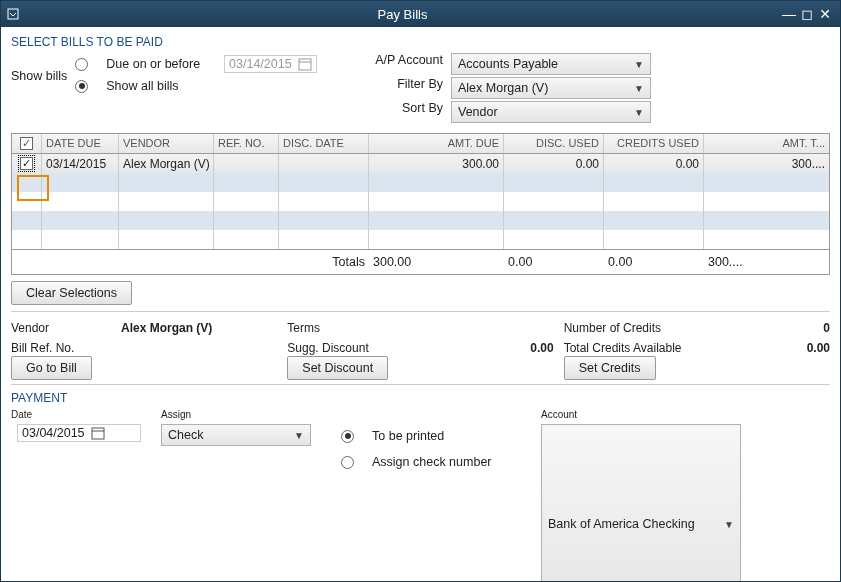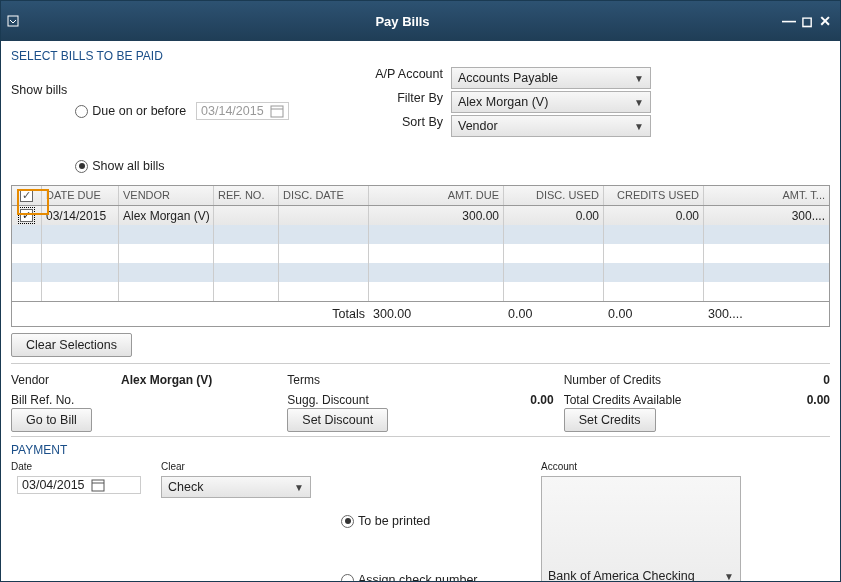--- a/index.html
+++ b/index.html
@@ -1,30 +1,30 @@
 <!DOCTYPE html>
 <html><head>
 <meta charset="utf-8">
 <style>
 * { box-sizing: border-box; margin: 0; padding: 0; font-family: Arial, Helvetica, sans-serif; }
 body { background: #f0f0f0; }
 .window { width: 841px; height: 582px; border: 1px solid #1a3a52; background: #fff; display: flex; flex-direction: column; }
-.titlebar { background: linear-gradient(#2d5272,#1f3d56); color: #fff; height: 40px; display: flex; align-items: center; padding: 0 6px; font-size: 13px; font-weight: bold; }
+.titlebar { background: linear-gradient(#2d5272,#1f3d56); color: #fff; height: 26px; display: flex; align-items: center; padding: 0 6px; font-size: 13px; }
 .titlebar .title { flex: 1; text-align: center; }
 .titlebar .ctrl { width: 18px; text-align: center; cursor: pointer; font-size: 14px; line-height: 1; }
 .titlebar .menu-ic svg { display:block; }
 .body { flex:1; padding: 6px 10px 10px 10px; overflow: hidden; font-size: 12.5px; color:#222; position:relative; }
 
 .section-title { color:#1a4e88; font-size:12px; font-weight:normal; margin: 2px 0 4px 0; }
 
 .filters { display:flex; gap: 10px; }
 .filters-left { width: 350px; display:flex; align-items:flex-start; gap:8px; }
 .filters-right { flex:1; }
 .showbills-label { margin-top: 16px; }
-.radio-row { display:flex; align-items:center; gap:4px; height:22px;margin-top:33px; }
+.radio-row { display:flex; align-items:center; gap:18px; height:22px; }
 .radio { width:13px; height:13px; border:1px solid #666; border-radius:50%; display:inline-flex; align-items:center; justify-content:center; background:#fff; }
 .radio.checked::after { content:""; width:6px; height:6px; border-radius:50%; background:#333; }
 .date-box { display:inline-flex; align-items:center; border:1px solid #ccc; background:#fff; padding:1px 4px; margin-left:6px; gap:6px; color:#999; }
 .date-box.enabled { color:#222; }
 .cal-icon { display:inline-flex; }
 .cal-icon svg { width:14px; height:14px; }
 
 .kv-row { display:flex; align-items:flex-start; height:24px; }
 .kv-row .k { width:80px; text-align:right; padding-right:8px; }
 .dropdown { flex:0 0 200px; border:1px solid #b0b0b0; background:linear-gradient(#f7f7f7,#e4e4e4); height:22px; display:flex; align-items:center; padding:0 6px; justify-content:space-between; font-size:12.5px; cursor:pointer; }
@@ -289,21 +289,21 @@
           <span>03/04/2015</span>
           <span class="cal-icon">
               <svg viewBox="0 0 14 14">
                 <rect x="1" y="2" width="12" height="11" fill="none" stroke="#555"></rect>
                 <line x1="1" y1="5" x2="13" y2="5" stroke="#555"></line>
               </svg>
             </span>
         </span>
       </div>
       <div class="pcol" style="width:160px">
-        <span class="plabel">Clear</span>
+        <span class="plabel">Assign</span>
         <div class="dropdown" style="flex:0 0 auto; width:150px">
           <span>Check</span>
             <span class="arrow">▼</span>
         </div>
       </div>
       <div class="pcol" style="width:180px; padding-top:16px">
         <div class="radio-row">
             <span class="radio checked"></span>
             <span>To be printed</span>
           </div>

